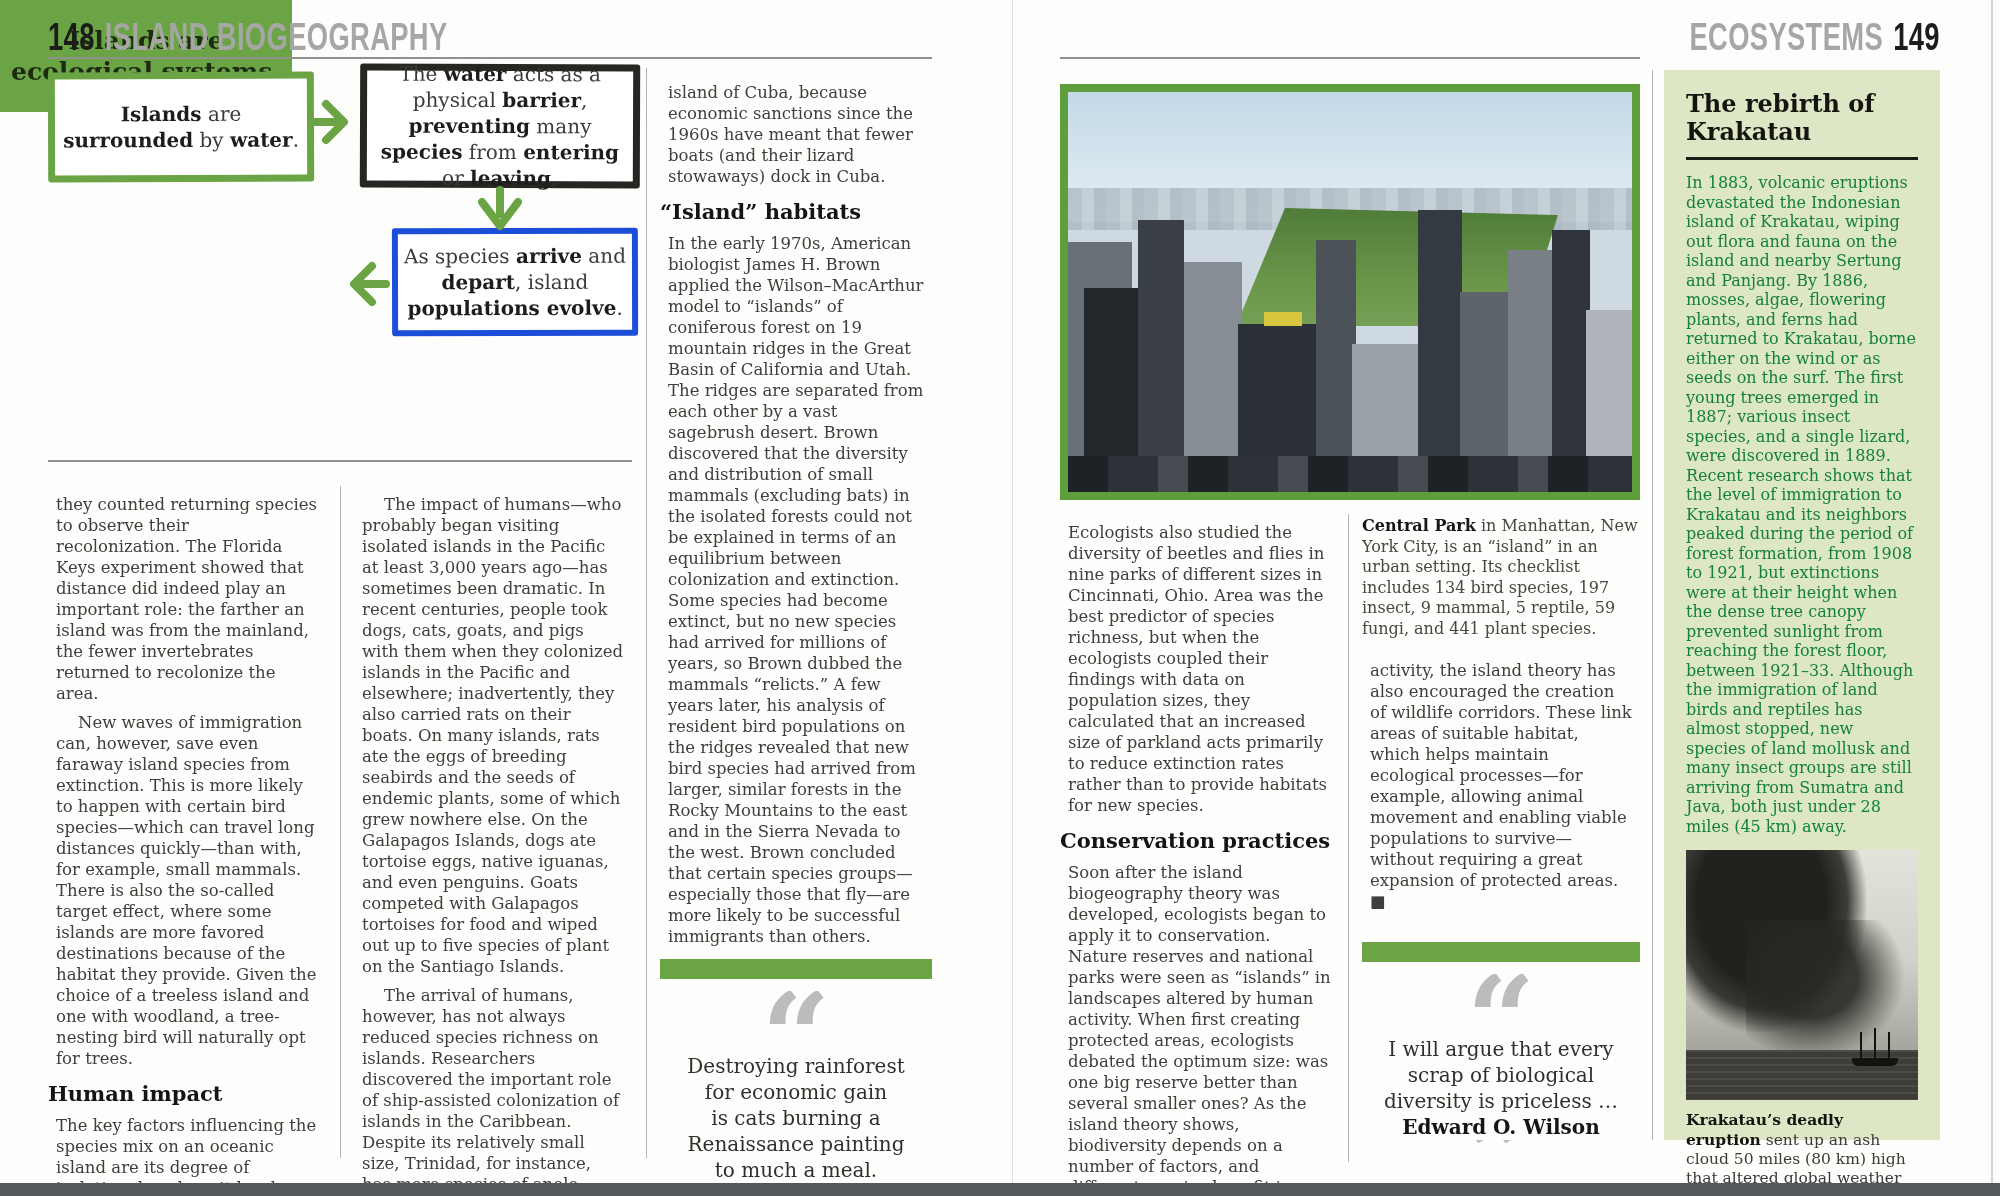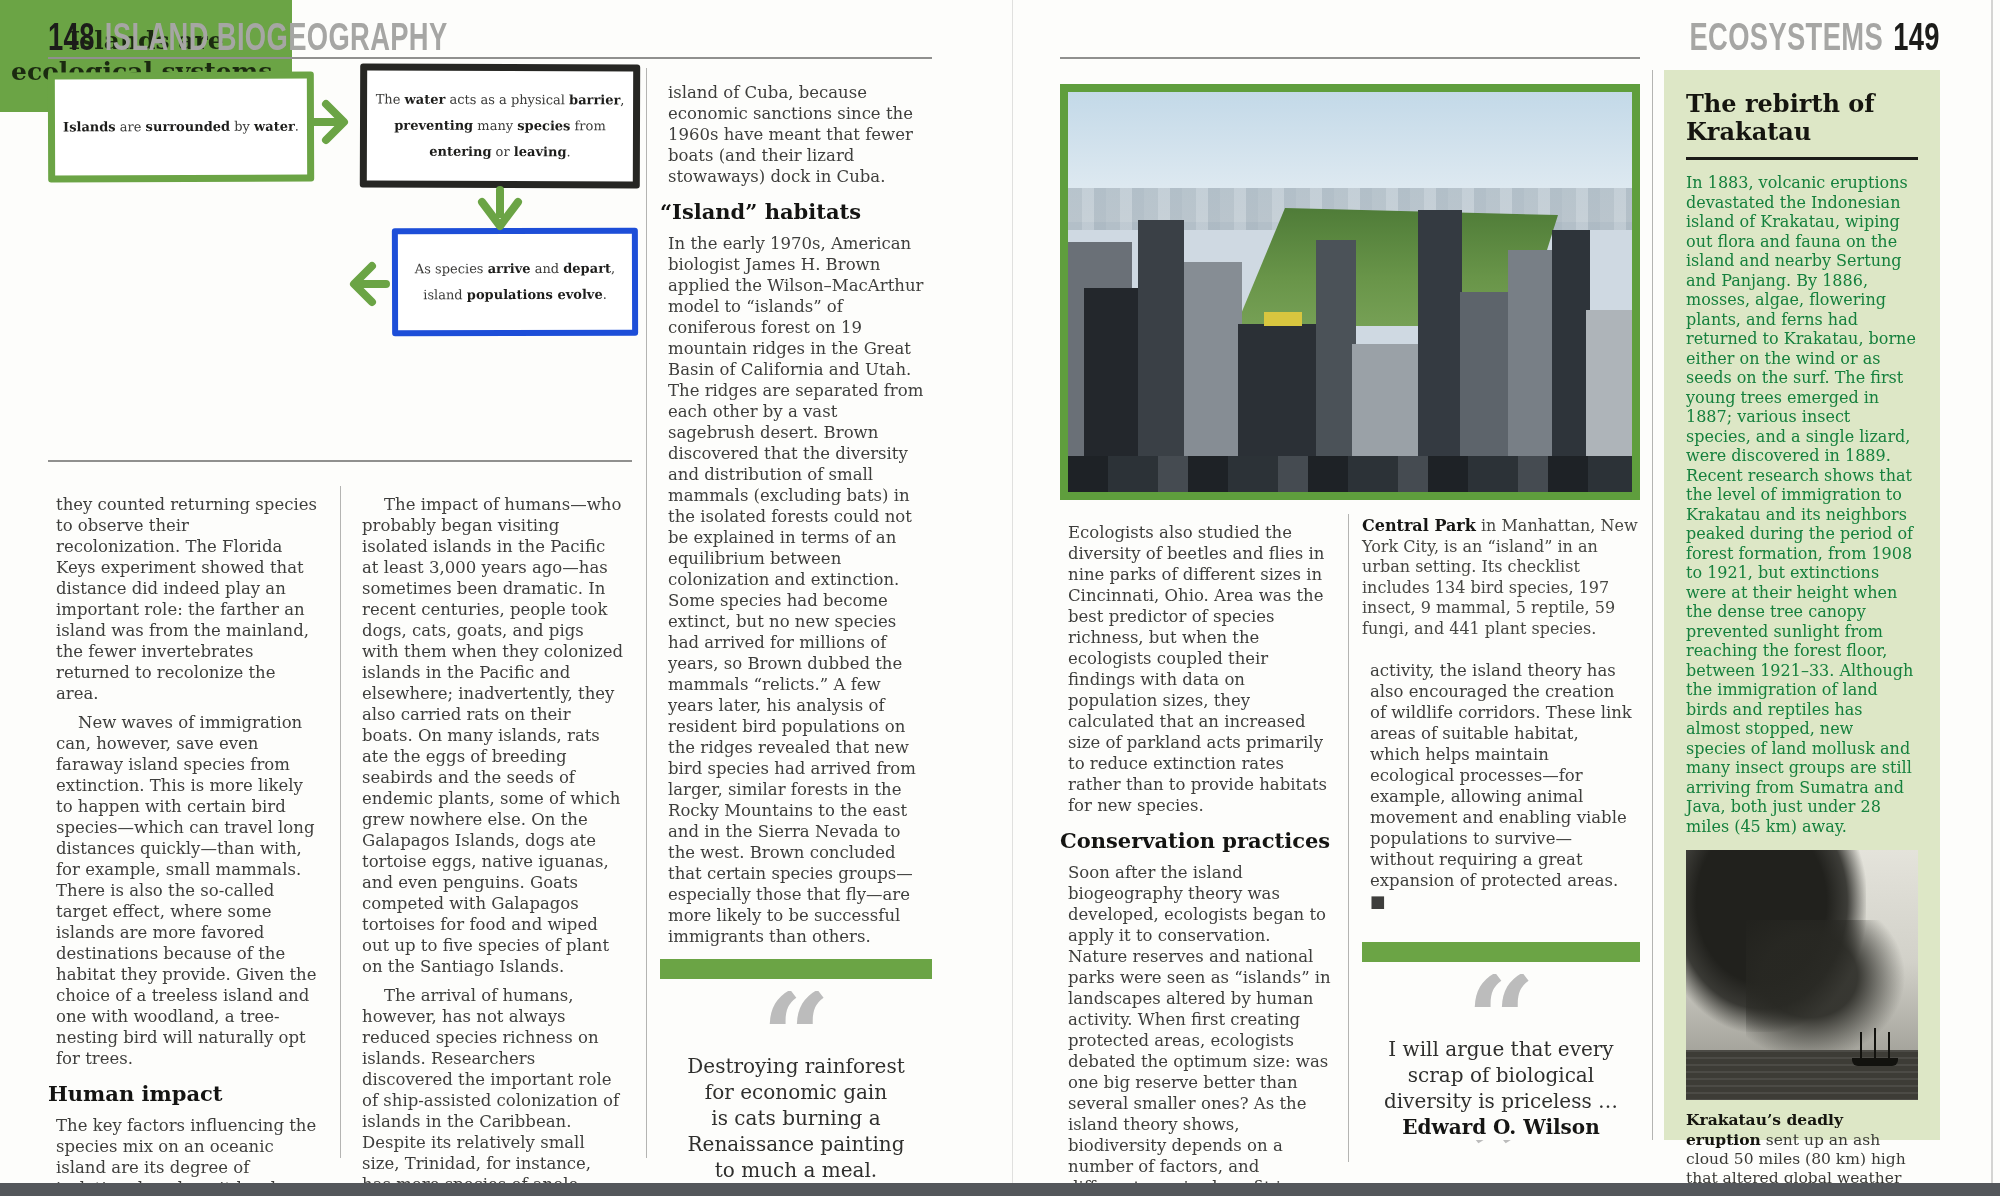--- a/index.html
+++ b/index.html
@@ -11,21 +11,21 @@
   .hdrL{left:48px;transform:scaleX(.72);transform-origin:left top;}
   .hdrR{right:60px;transform:scaleX(.72);transform-origin:right top;}
   .hdr .num{color:#1c1c1a;}
   .hdr .sec{color:#a6a6a4;}
   .hdr .gap{display:inline-block;width:14px;}
   .hrule{position:absolute;height:2px;background:#90908e;}
   .ruleL{left:48px;top:57px;width:884px;}
   .ruleR{left:1060px;top:57px;width:580px;}
   
   .fcbox{position:absolute;background:#fff;display:flex;align-items:center;justify-content:center;
-         text-align:center;font-size:13px;line-height:26px;color:#3a3a38;border-radius:3px;}
+         text-align:center;font-size:20px;line-height:26px;color:#3a3a38;border-radius:3px;}
   .fcbox b{color:#1d1d1b;}
   .fc1{left:48px;top:72px;width:252px;height:96px;border:7px solid #6ba445;transform:rotate(-.2deg);}
   .fc2{left:360px;top:64px;width:266px;height:110px;border:7px solid #262623;transform:rotate(.2deg);}
   .fc3{left:392px;top:228px;width:234px;height:96px;border:6px solid #1d4ed8;transform:rotate(-.15deg);}
   .fcG{left:48px;top:226px;width:292px;height:112px;background:#6ba445;display:flex;align-items:center;
        justify-content:center;text-align:center;font-weight:bold;font-size:25px;line-height:31px;color:#1b2a10;}
   .arrow{position:absolute;}
   .aR{left:308px;top:96px;}
   .aD{left:474px;top:186px;}
   .aL{left:342px;top:258px;}

